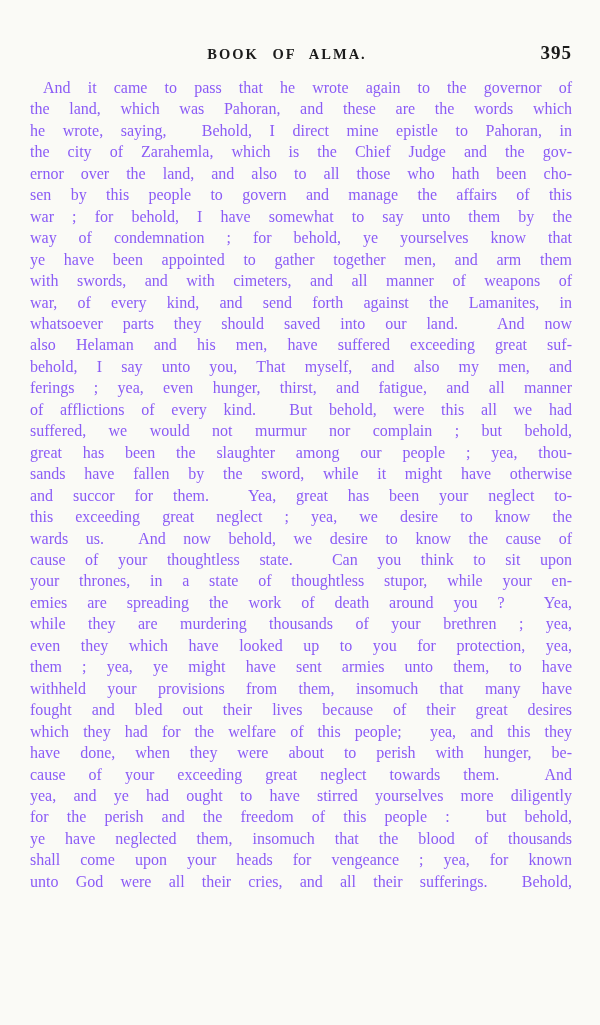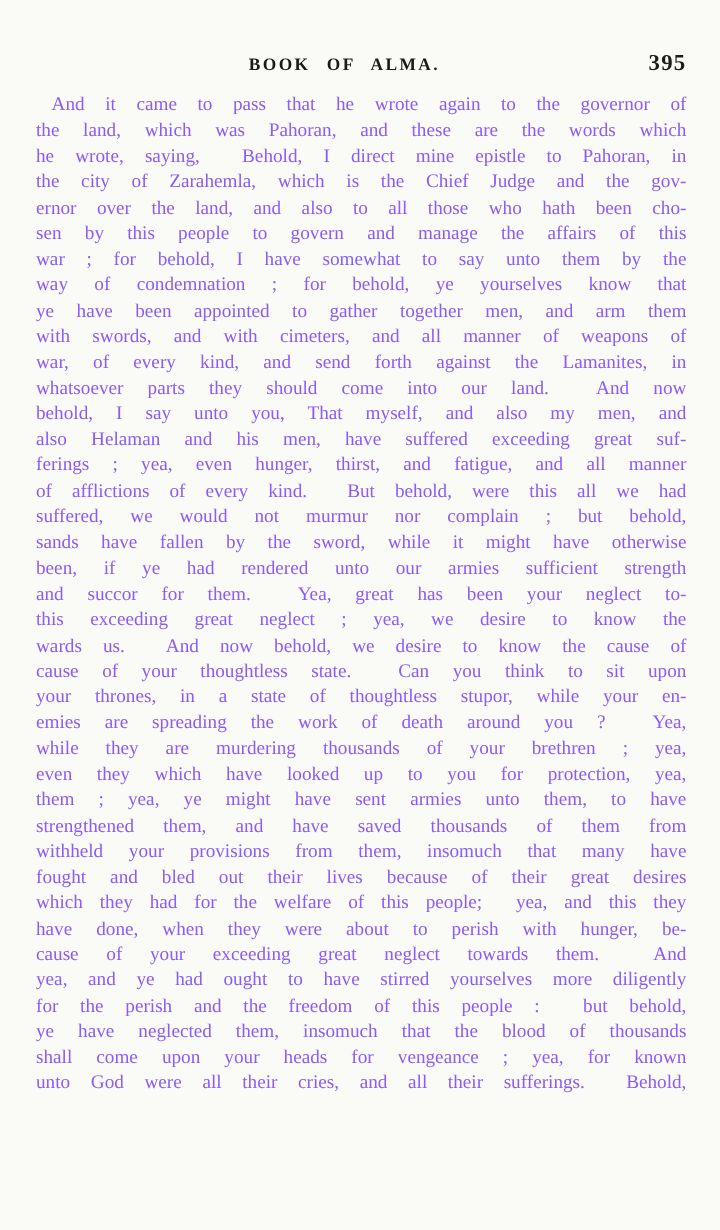--- a/index.html
+++ b/index.html
@@ -76,38 +76,37 @@
       <div class="line">the land, which was Pahoran, and these are the words which</div>
       <div class="line">he wrote, saying,  Behold, I direct mine epistle to Pahoran, in</div>
       <div class="line">the city of Zarahemla, which is the Chief Judge and the gov-</div>
       <div class="line">ernor over the land, and also to all those who hath been cho-</div>
       <div class="line">sen by this people to govern and manage the affairs of this</div>
       <div class="line">war ; for behold, I have somewhat to say unto them by the</div>
       <div class="line">way of condemnation ; for behold, ye yourselves know that</div>
       <div class="line">ye have been appointed to gather together men, and arm them</div>
       <div class="line">with swords, and with cimeters, and all manner of weapons of</div>
       <div class="line">war, of every kind, and send forth against the Lamanites, in</div>
-      <div class="line">whatsoever parts they should come into our land.  And now</div>
+      <div class="line">whatsoever parts they should saved into our land.  And now</div>
+      <div class="line">also Helaman and his men, have suffered exceeding great suf-</div>
       <div class="line">behold, I say unto you, That myself, and also my men, and</div>
-      <div class="line">also Helaman and his men, have suffered exceeding great suf-</div>
       <div class="line">ferings ; yea, even hunger, thirst, and fatigue, and all manner</div>
       <div class="line">of afflictions of every kind.  But behold, were this all we had</div>
       <div class="line">suffered, we would not murmur nor complain ; but behold,</div>
+      <div class="line">great has been the slaughter among our people ; yea, thou-</div>
       <div class="line">sands have fallen by the sword, while it might have otherwise</div>
-      <div class="line">been, if ye had rendered unto our armies sufficient strength</div>
       <div class="line">and succor for them.  Yea, great has been your neglect to-</div>
       <div class="line">this exceeding great neglect ; yea, we desire to know the</div>
       <div class="line">wards us.  And now behold, we desire to know the cause of</div>
       <div class="line">cause of your thoughtless state.  Can you think to sit upon</div>
       <div class="line">your thrones, in a state of thoughtless stupor, while your en-</div>
       <div class="line">emies are spreading the work of death around you ?  Yea,</div>
       <div class="line">while they are murdering thousands of your brethren ; yea,</div>
       <div class="line">even they which have looked up to you for protection, yea,</div>
       <div class="line">them ; yea, ye might have sent armies unto them, to have</div>
-      <div class="line">strengthened them, and have saved thousands of them from</div>
       <div class="line">withheld your provisions from them, insomuch that many have</div>
       <div class="line">fought and bled out their lives because of their great desires</div>
       <div class="line">which they had for the welfare of this people;  yea, and this they</div>
       <div class="line">have done, when they were about to perish with hunger, be-</div>
       <div class="line">cause of your exceeding great neglect towards them.  And</div>
       <div class="line">yea, and ye had ought to have stirred yourselves more diligently</div>
       <div class="line">for the perish and the freedom of this people :  but behold,</div>
       <div class="line">ye have neglected them, insomuch that the blood of thousands</div>
       <div class="line">shall come upon your heads for vengeance ; yea, for known</div>
       <div class="line">unto God were all their cries, and all their sufferings.  Behold,</div>

